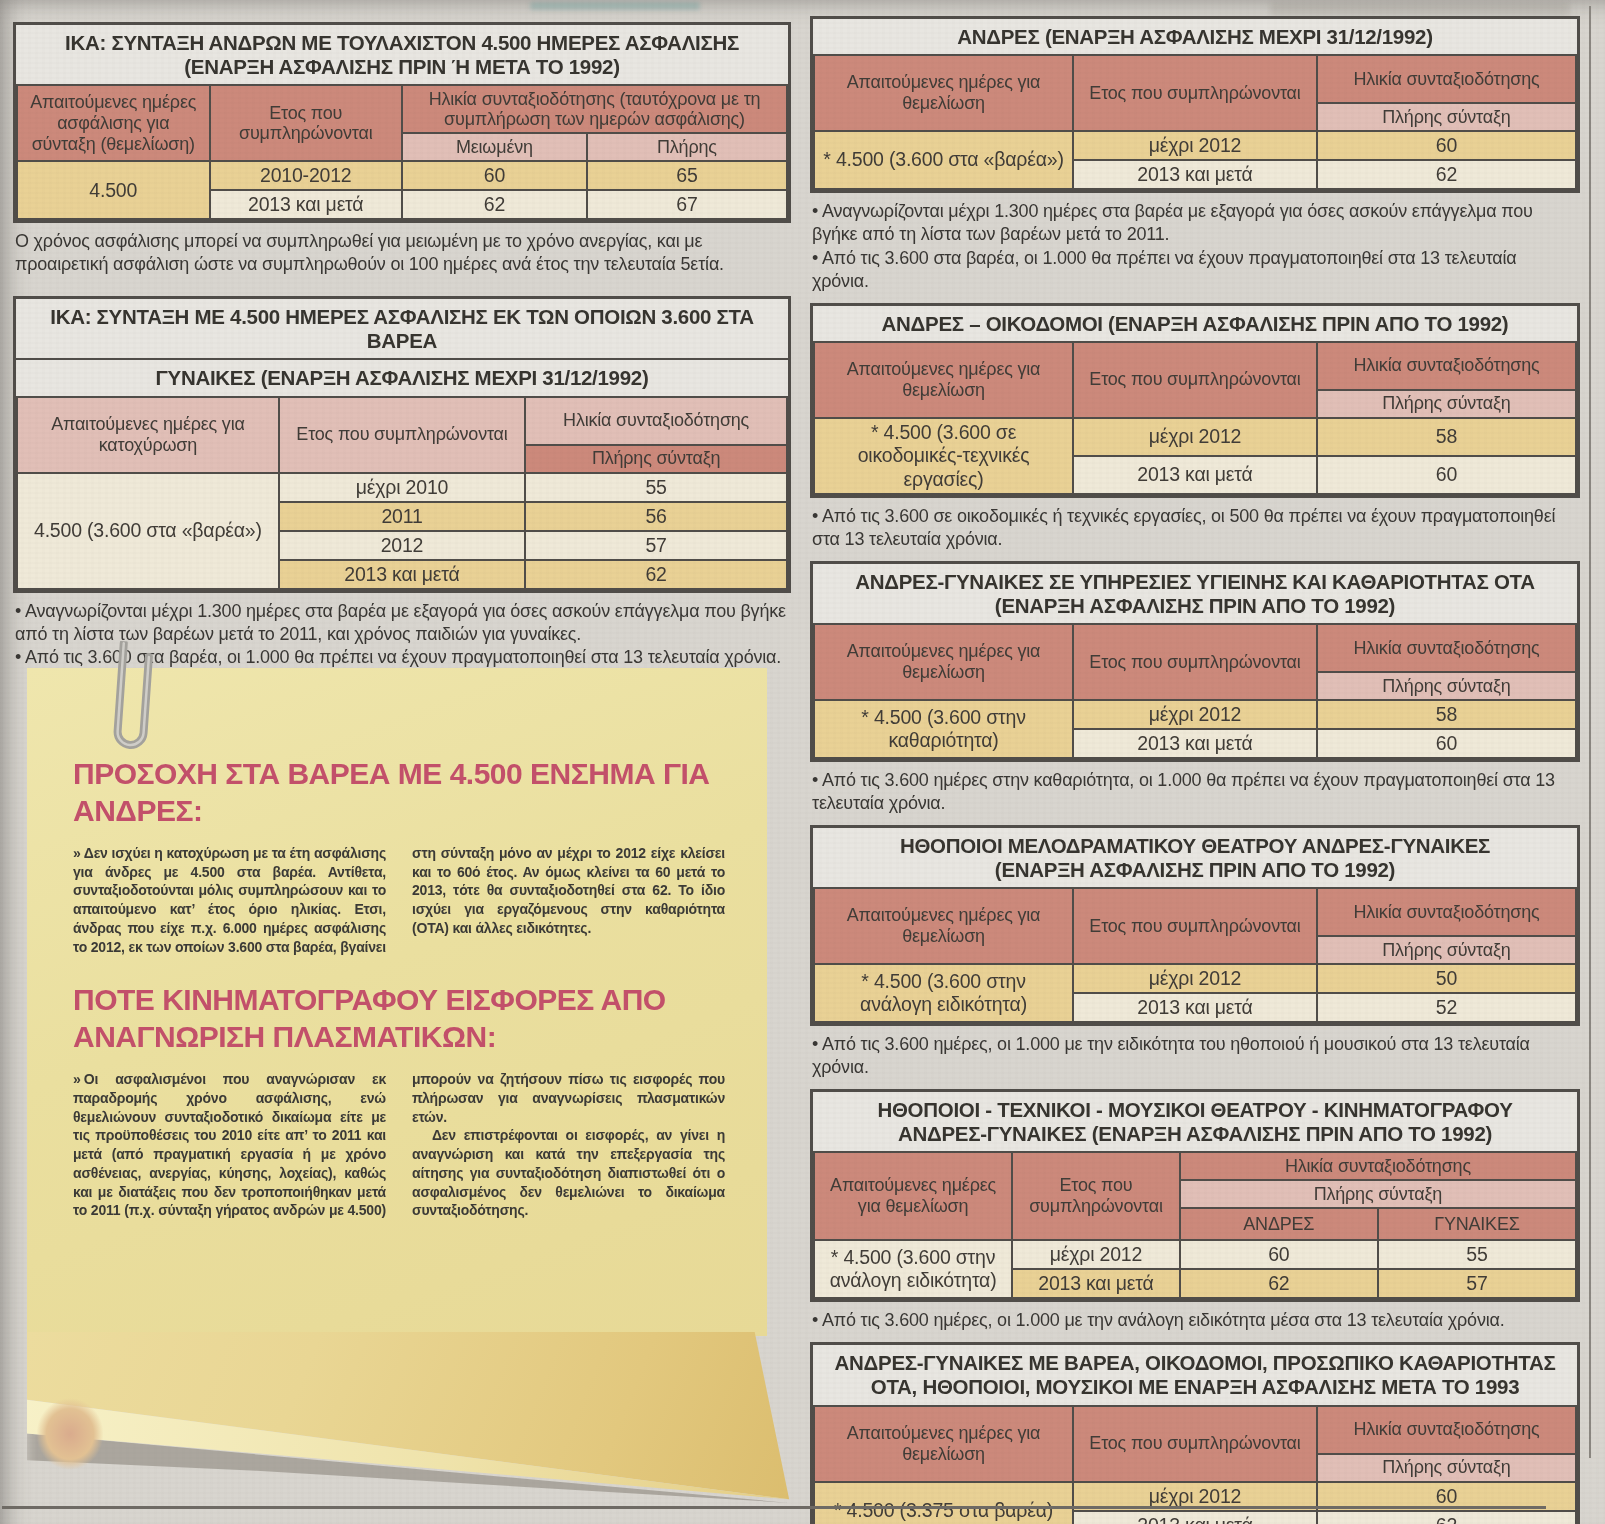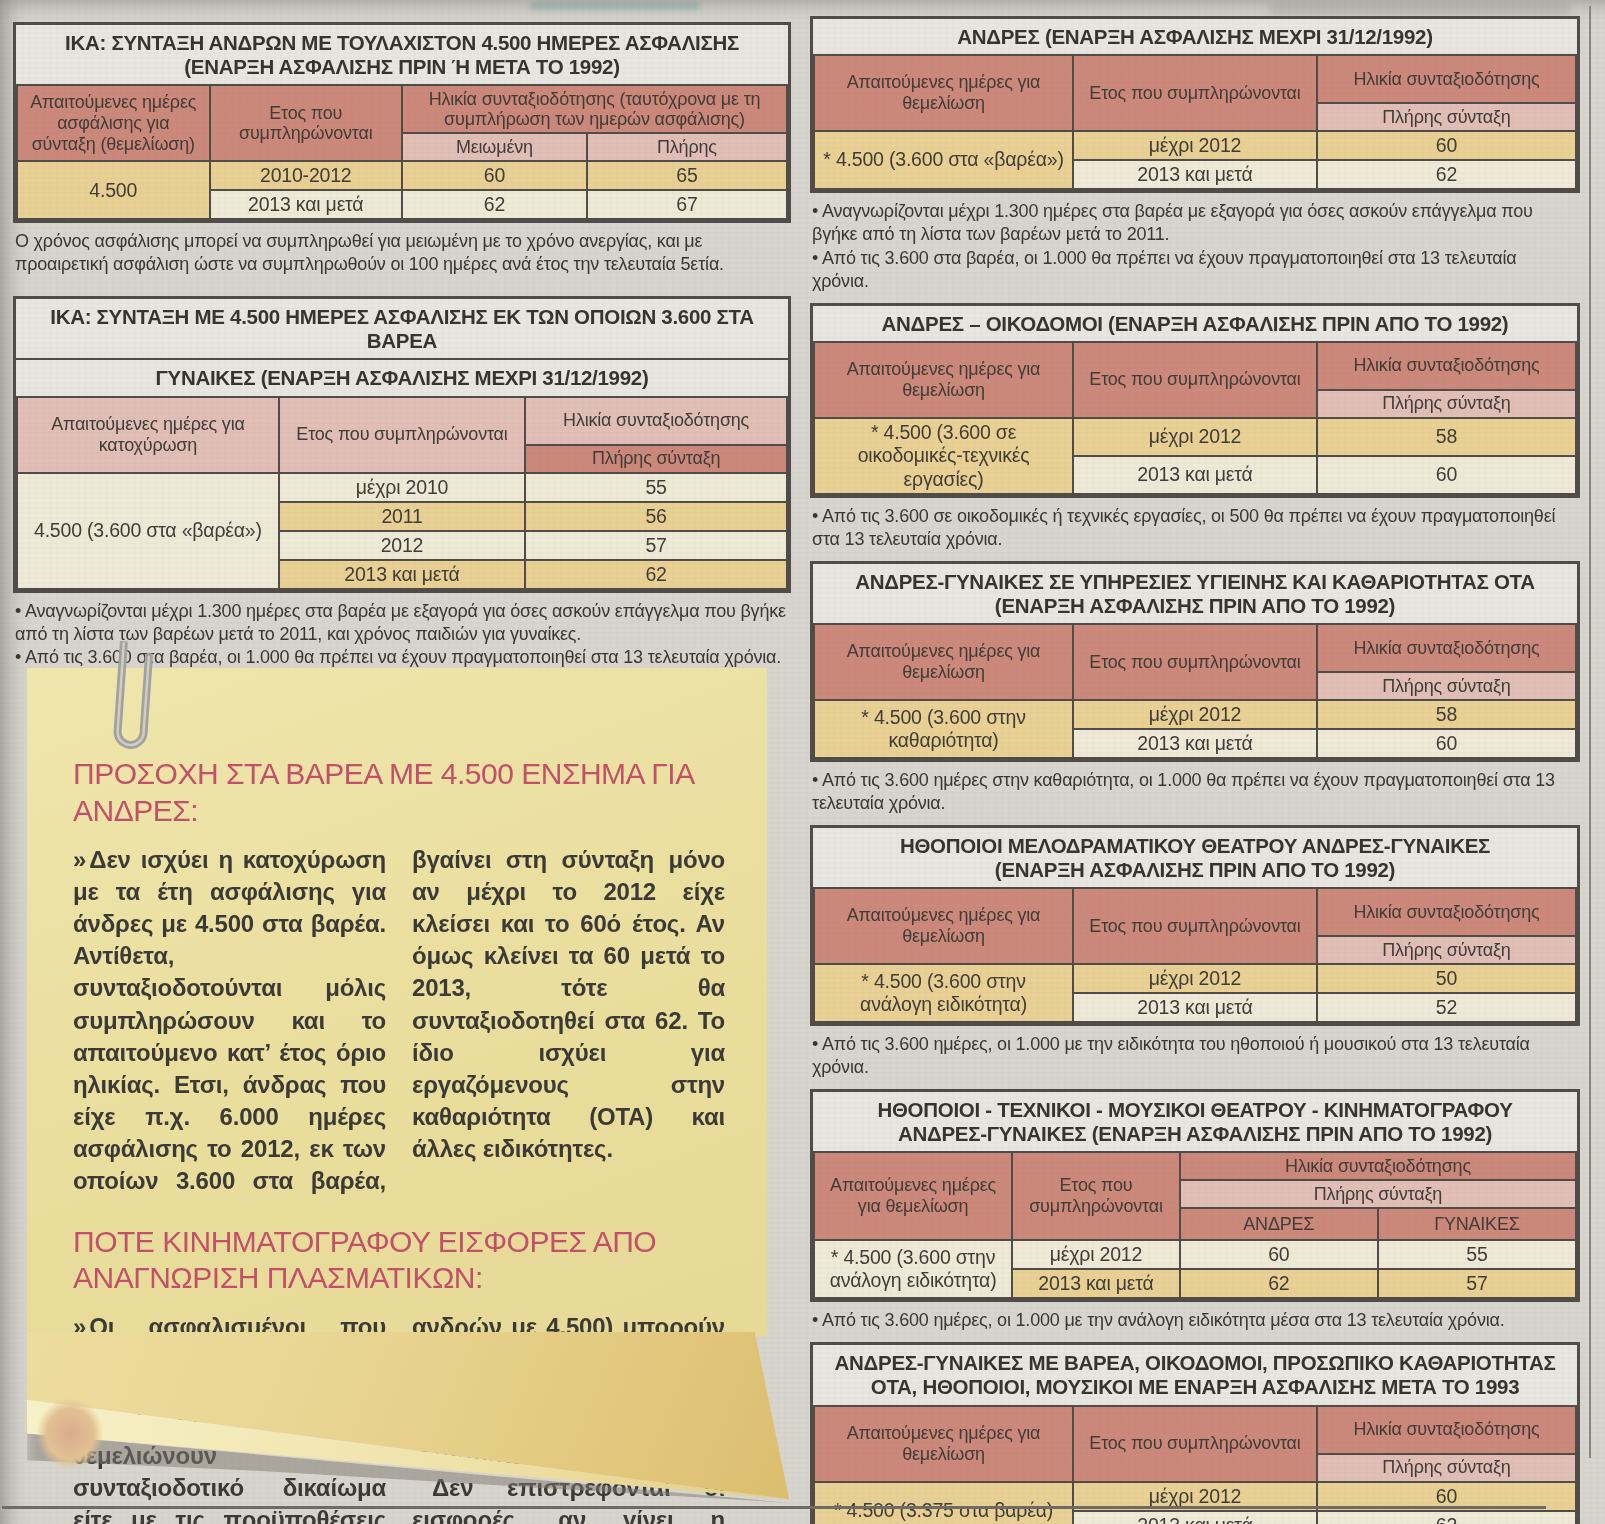--- a/index.html
+++ b/index.html
@@ -51,25 +51,25 @@
   .t-notes div{margin-bottom:1px;}
   [data-table="l2"]{margin-top:20px;}
   [data-table="r1"] .t-notes,[data-table="r6"] .t-notes{font-size:18px;}
 
   
   .note-box-wrap{position:absolute; left:27px; top:668px; width:775px; height:856px;
     z-index:3;}
   .note-face{position:relative; width:740px; height:668px;
     background:linear-gradient(160deg,#efe6ad 0%, #eadf9f 45%, #e7d996 100%);
     padding:88px 42px 0 46px;}
-  .nb-heading{font-weight:normal; font-size:30px; line-height:1.23; color:var(--red);
+  .nb-heading{font-weight:bold; font-size:30px; line-height:1.23; color:var(--red);
     letter-spacing:-0.5px; margin-bottom:14px;}
   .nb-heading.second{margin-top:26px;}
   .nb-body{column-count:2; column-gap:26px; text-align:justify;
-    font-weight:bold; font-size:24px; line-height:1.34; color:#3b3a36;}
+    font-weight:bold; font-size:14px; line-height:1.34; color:#3b3a36;}
   .nb-body p{margin:0;}
   .nb-body p.indented{text-indent:20px;}
   .nb-marker{font-weight:bold; letter-spacing:-1px; padding-right:4px;}
   .paperclip{position:absolute; left:78px; top:-26px; transform:rotate(4deg); z-index:4;}
 
   
   .curl-zone{position:absolute; left:0; top:664px; width:766px; height:178px;}
   .curl-main{position:absolute; inset:0;
     clip-path:polygon(0% 0%, 95% 0%, 99.5% 94%, 0% 38%);
     background:linear-gradient(112deg,#ecdc9e 0%, #e9d694 35%, #e2c87e 75%, #dbbd6e 100%);}

